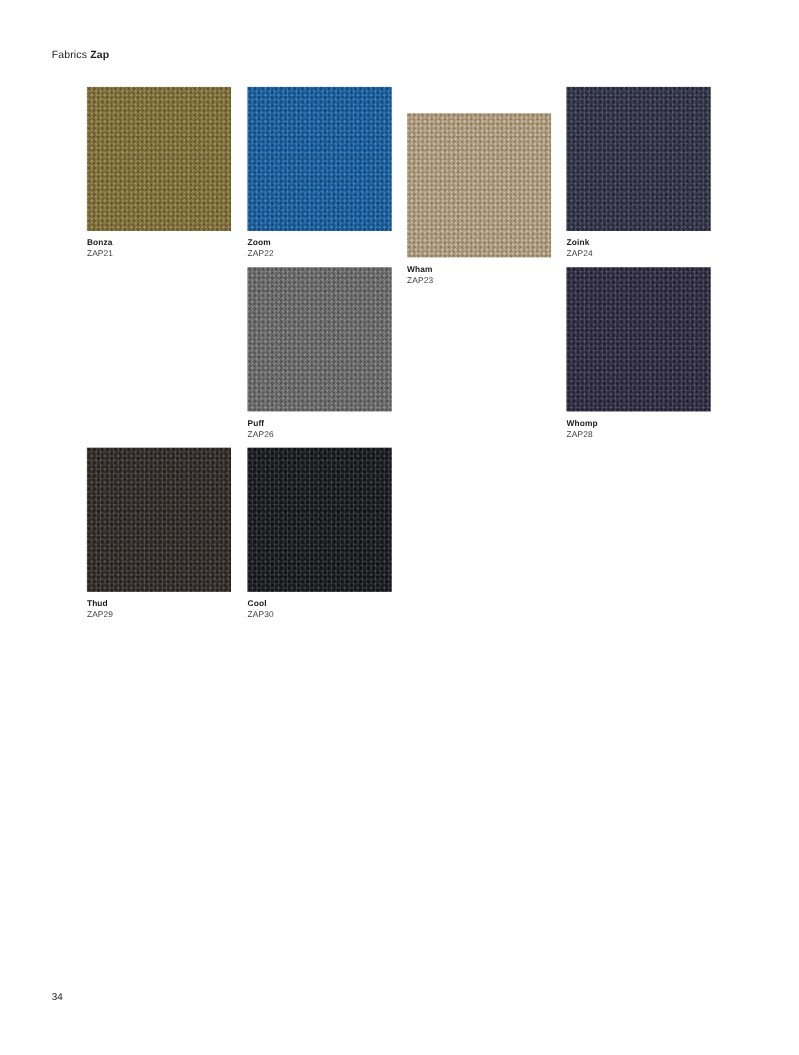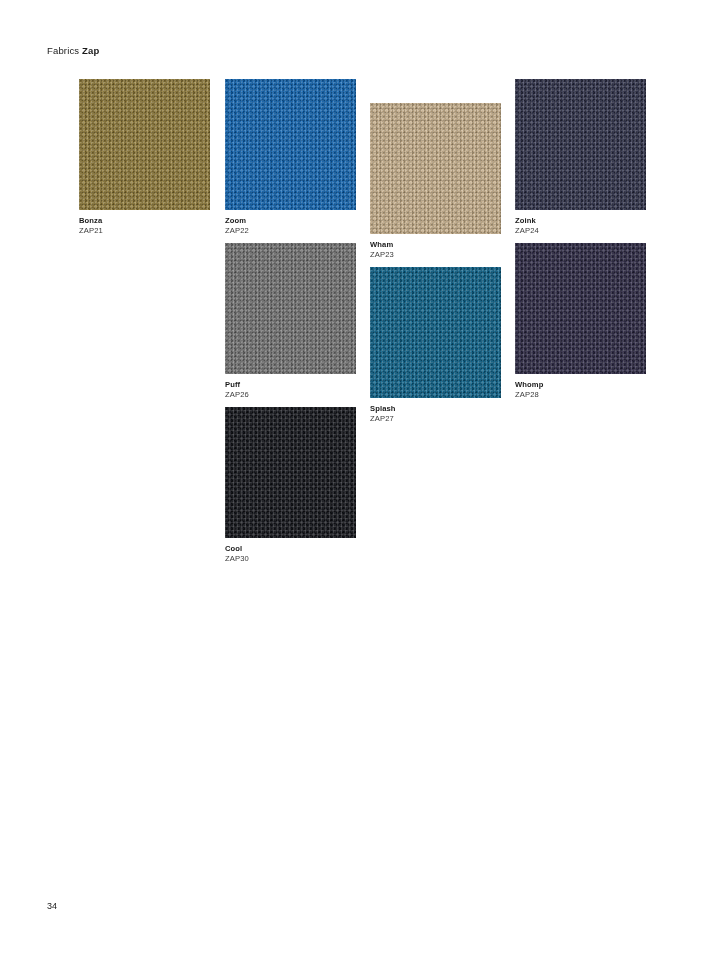--- a/index.html
+++ b/index.html
@@ -195,42 +195,42 @@
         <div class="swatch-cell col-1">
           <div class="swatch-chip" style="background-color: rgb(110, 110, 110);">
             <div class="weave"></div>
             <div class="weave-hi" style="background-image: repeating-conic-gradient(rgba(142, 142, 142, 0.4) 0%, rgba(142, 142, 142, 0.4) 25%, rgba(81, 81, 81, 0.333) 0%, rgba(81, 81, 81, 0.333) 50%);"></div>
           </div>
           <div class="swatch-caption">
             <div class="swatch-name">Puff</div>
             <div class="swatch-code">ZAP26</div>
           </div>
         </div>
-        <div class="swatch-cell col-2">
-          <div class="swatch-chip" style="background-color: rgb(12, 92, 130);">
-            <div class="weave"></div>
-            <div class="weave-hi" style="background-image: repeating-conic-gradient(rgba(27, 122, 164, 0.4) 0%, rgba(27, 122, 164, 0.4) 25%, rgba(7, 69, 96, 0.333) 0%, rgba(7, 69, 96, 0.333) 50%);"></div>
-          </div>
-          <div class="swatch-caption">
-            <div class="swatch-name">Splash</div>
-            <div class="swatch-code">ZAP27</div>
-          </div>
-        </div>
         <div class="swatch-cell col-3">
           <div class="swatch-chip" style="background-color: rgb(42, 39, 64);">
             <div class="weave"></div>
             <div class="weave-hi" style="background-image: repeating-conic-gradient(rgba(61, 57, 89, 0.4) 0%, rgba(61, 57, 89, 0.4) 25%, rgba(28, 26, 44, 0.333) 0%, rgba(28, 26, 44, 0.333) 50%);"></div>
           </div>
           <div class="swatch-caption">
             <div class="swatch-name">Whomp</div>
             <div class="swatch-code">ZAP28</div>
           </div>
         </div>
       </div>
       <div class="swatch-row">
+        <div class="swatch-cell col-0">
+          <div class="swatch-chip" style="background-color: rgb(46, 38, 35);">
+            <div class="weave"></div>
+            <div class="weave-hi" style="background-image: repeating-conic-gradient(rgba(65, 55, 52, 0.4) 0%, rgba(65, 55, 52, 0.4) 25%, rgba(30, 24, 22, 0.333) 0%, rgba(30, 24, 22, 0.333) 50%);"></div>
+          </div>
+          <div class="swatch-caption">
+            <div class="swatch-name">Thud</div>
+            <div class="swatch-code">ZAP29</div>
+          </div>
+        </div>
         <div class="swatch-cell col-1">
           <div class="swatch-chip" style="background-color: rgb(17, 18, 23);">
             <div class="weave"></div>
             <div class="weave-hi" style="background-image: repeating-conic-gradient(rgba(36, 38, 46, 0.4) 0%, rgba(36, 38, 46, 0.4) 25%, rgba(8, 9, 12, 0.333) 0%, rgba(8, 9, 12, 0.333) 50%);"></div>
           </div>
           <div class="swatch-caption">
             <div class="swatch-name">Cool</div>
             <div class="swatch-code">ZAP30</div>
           </div>
         </div>

